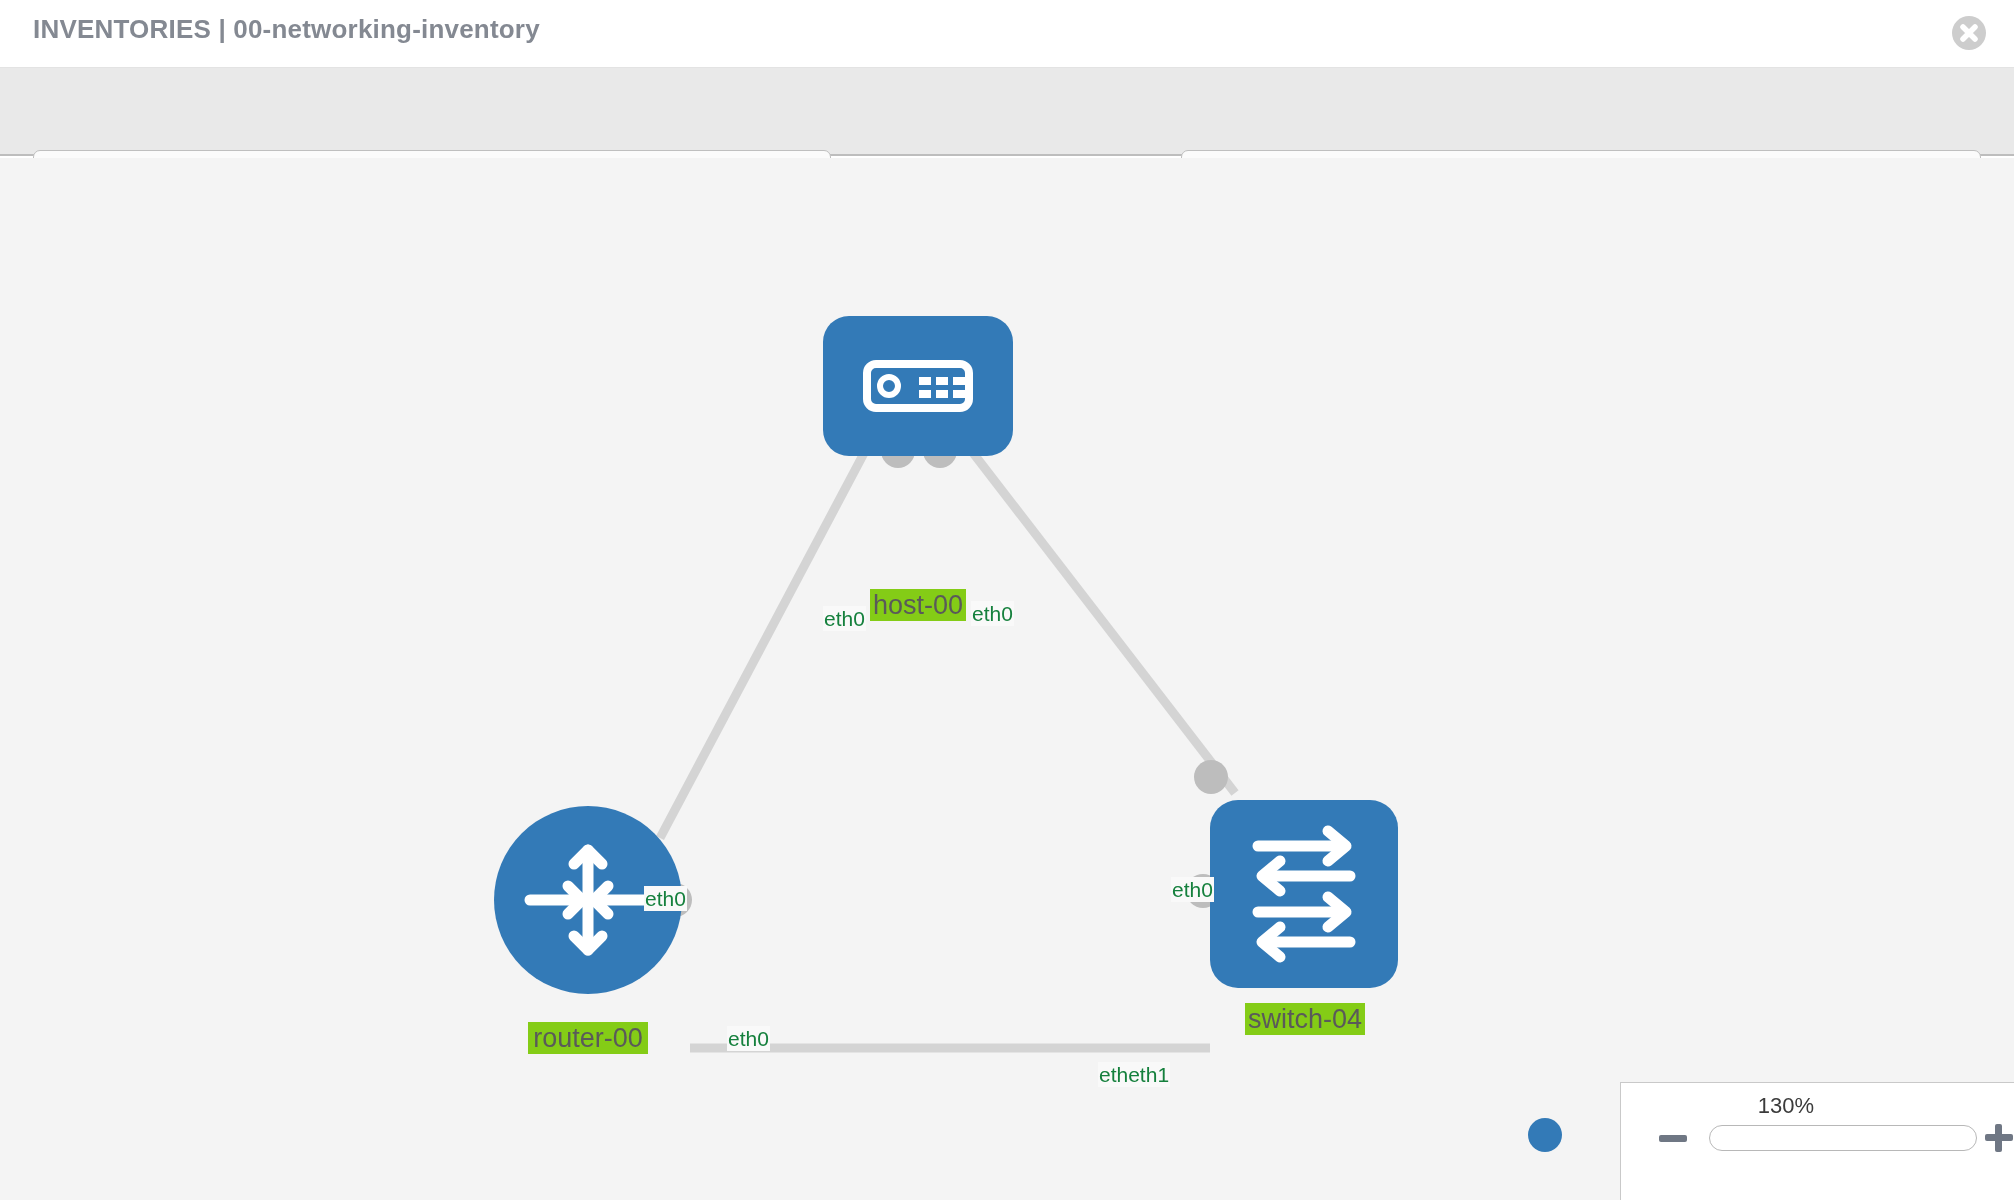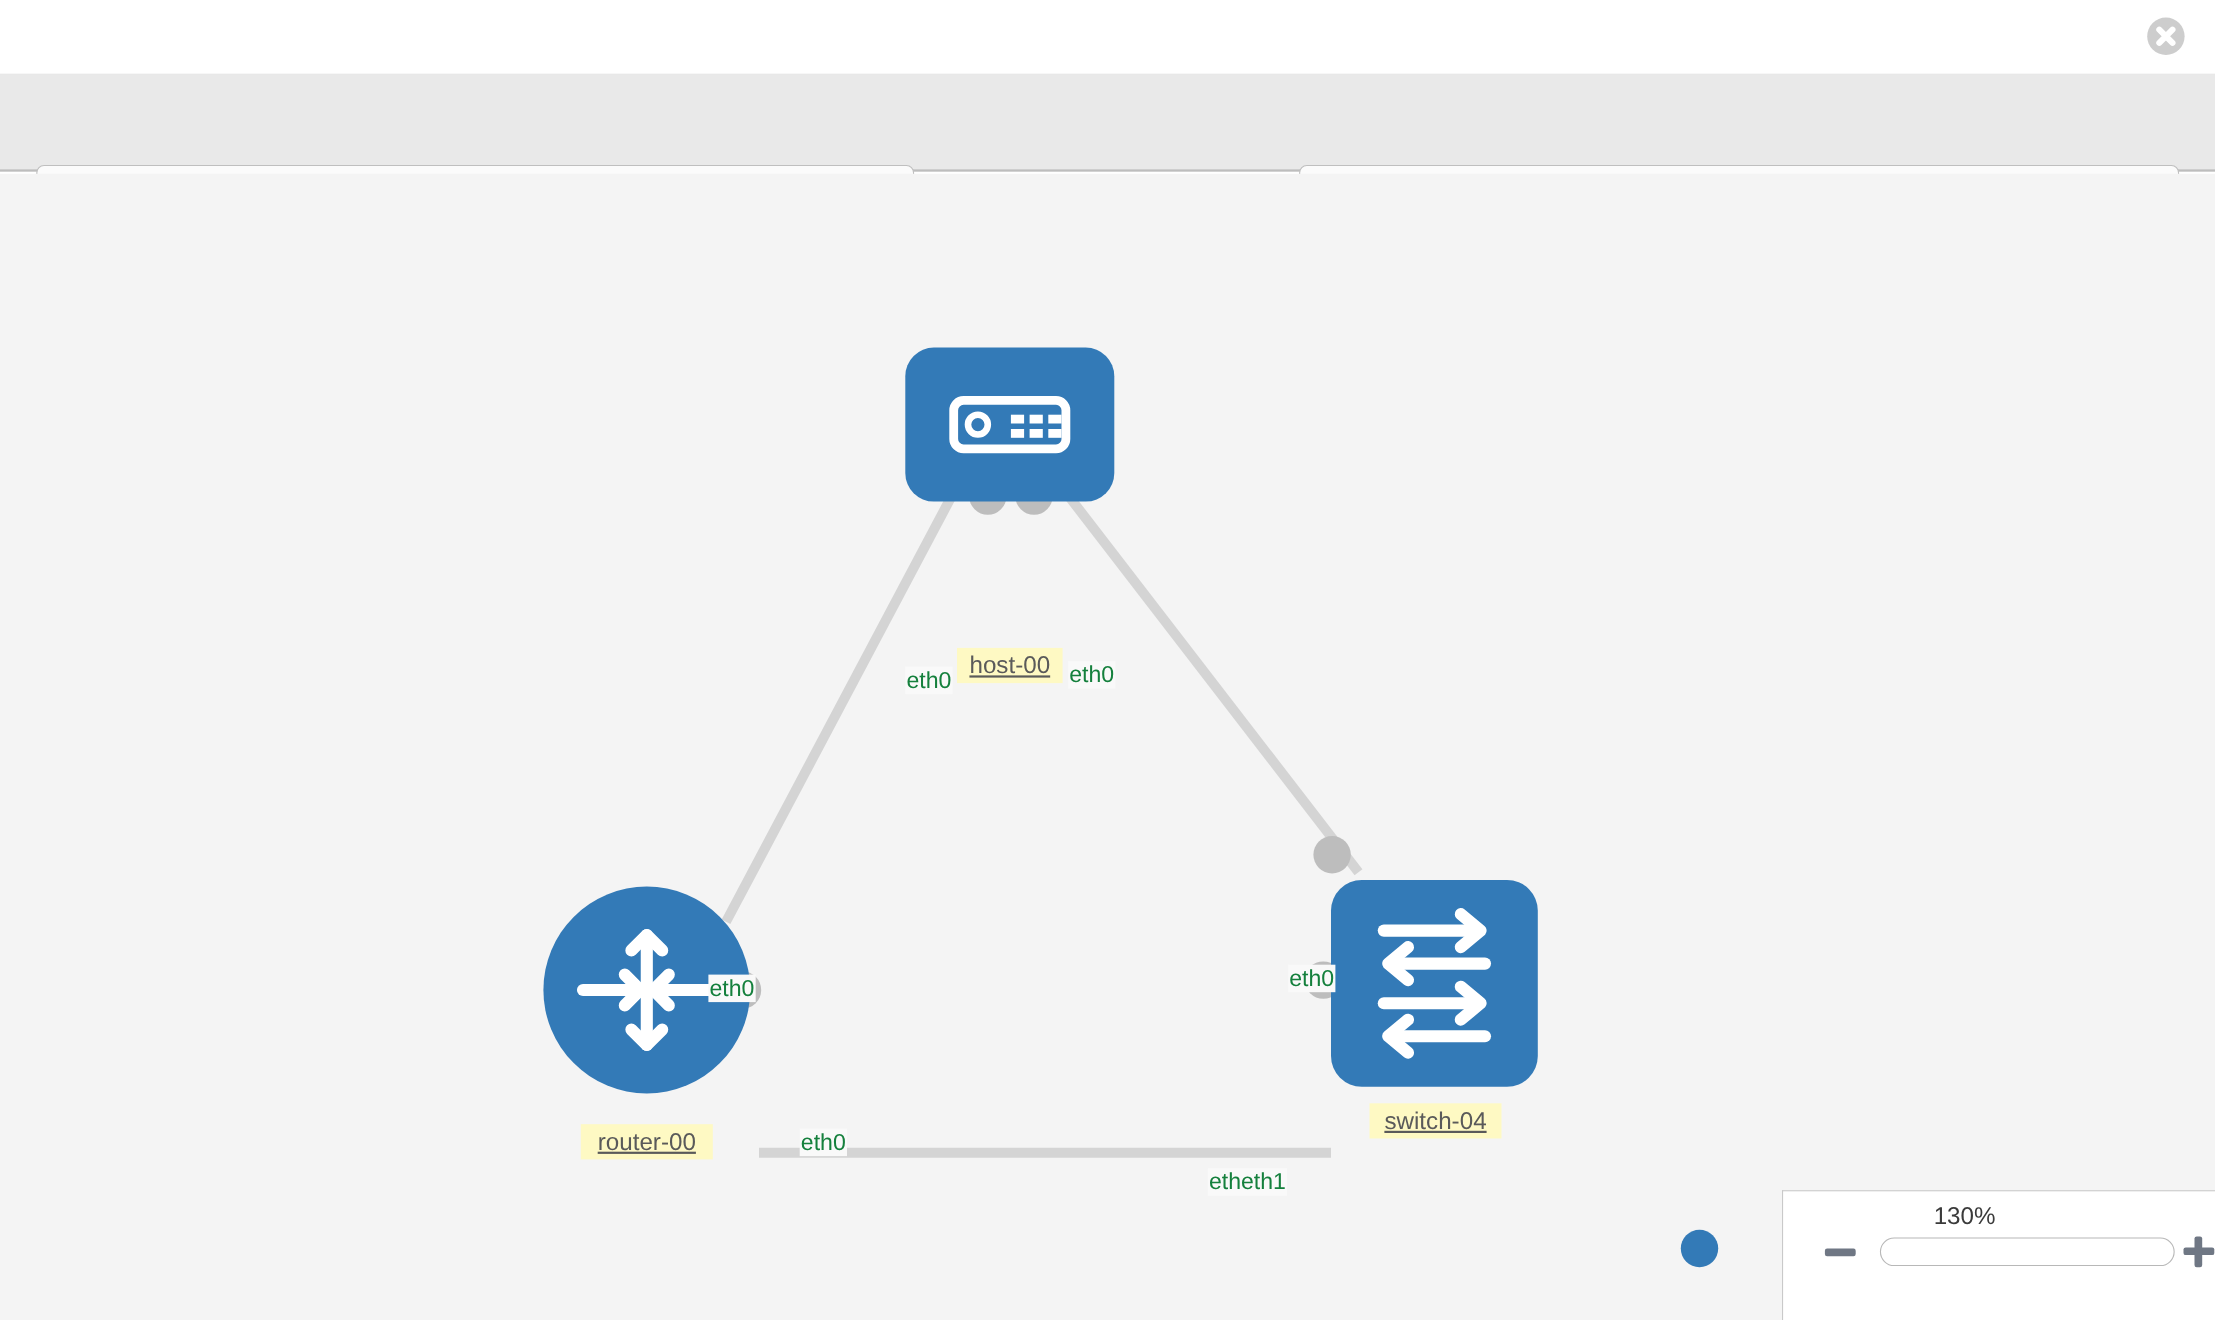--- a/index.html
+++ b/index.html
@@ -97,26 +97,25 @@
     cursor: pointer;
   }
   .node-shape {
     background: #337ab7;
     position: absolute;
     left: 0; top: 0;
   }
   .node-label {
     position: absolute;
     white-space: nowrap;
-    font-size: 22px;
+    font-size: 27px;
     color: #5a5a5a;
-    background: #fef9c3;
+    background: #84cc16;
     text-align: center;
     line-height: 32px;
-    text-decoration: underline;
   }
   .nub {
     position: absolute;
     background: #bdbdbd;
     border-radius: 50%;
     width: 34px; height: 34px;
   }
   .edge-label {
     position: absolute;
     font-size: 21px;
@@ -178,20 +177,21 @@
   #zoom-in-button:before, #zoom-in-button:after {
     content: ""; position: absolute; background: #6f7784; border-radius: 2px;
   }
   #zoom-in-button:before { left: 0; top: 10px; width: 28px; height: 7px; }
   #zoom-in-button:after  { left: 10px; top: 0; width: 7px; height: 28px; }
 </style>
 </head>
 <body>
 
 <div id="header">
+  <div id="page-title">INVENTORIES | 00-networking-inventory</div>
   <div id="close-button">
     <svg width="34" height="34" viewBox="0 0 34 34">
       <path d="M11 11 L23 23 M23 11 L11 23" stroke="#ffffff" stroke-width="5.5" stroke-linecap="round"></path>
     </svg>
   </div>
 </div>
 
 <div id="toolbar">
 
   <div id="actions-select" class="combo">

